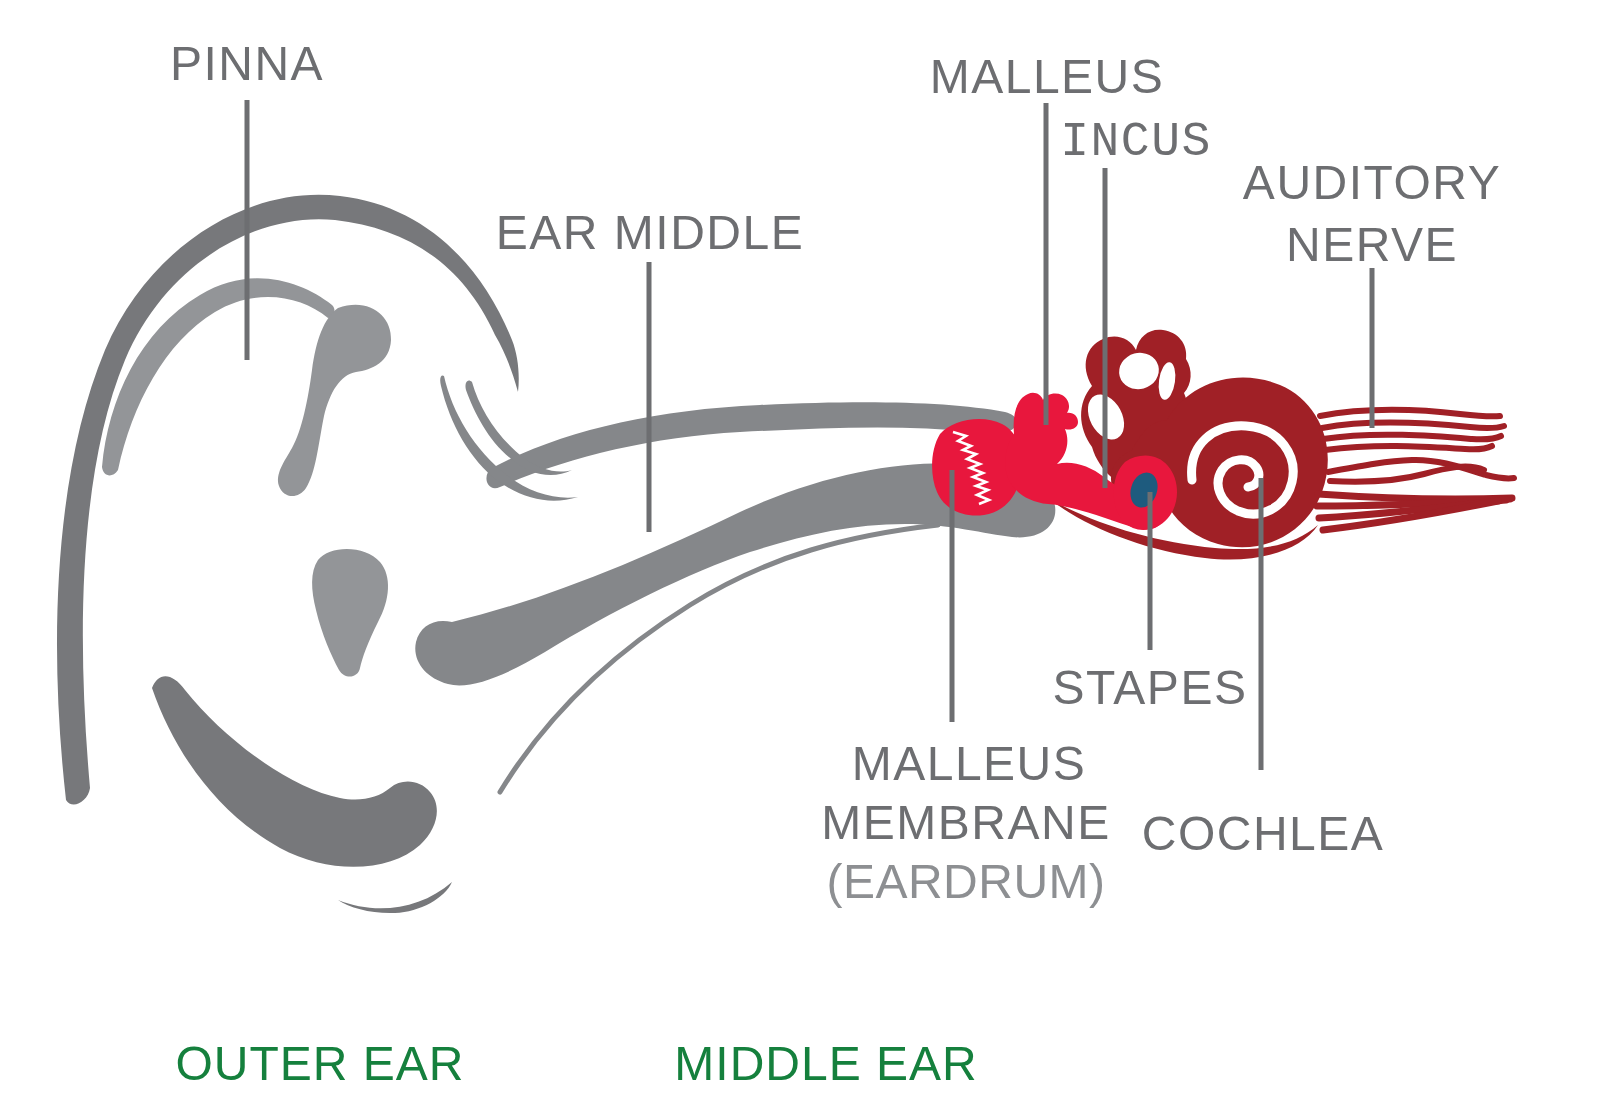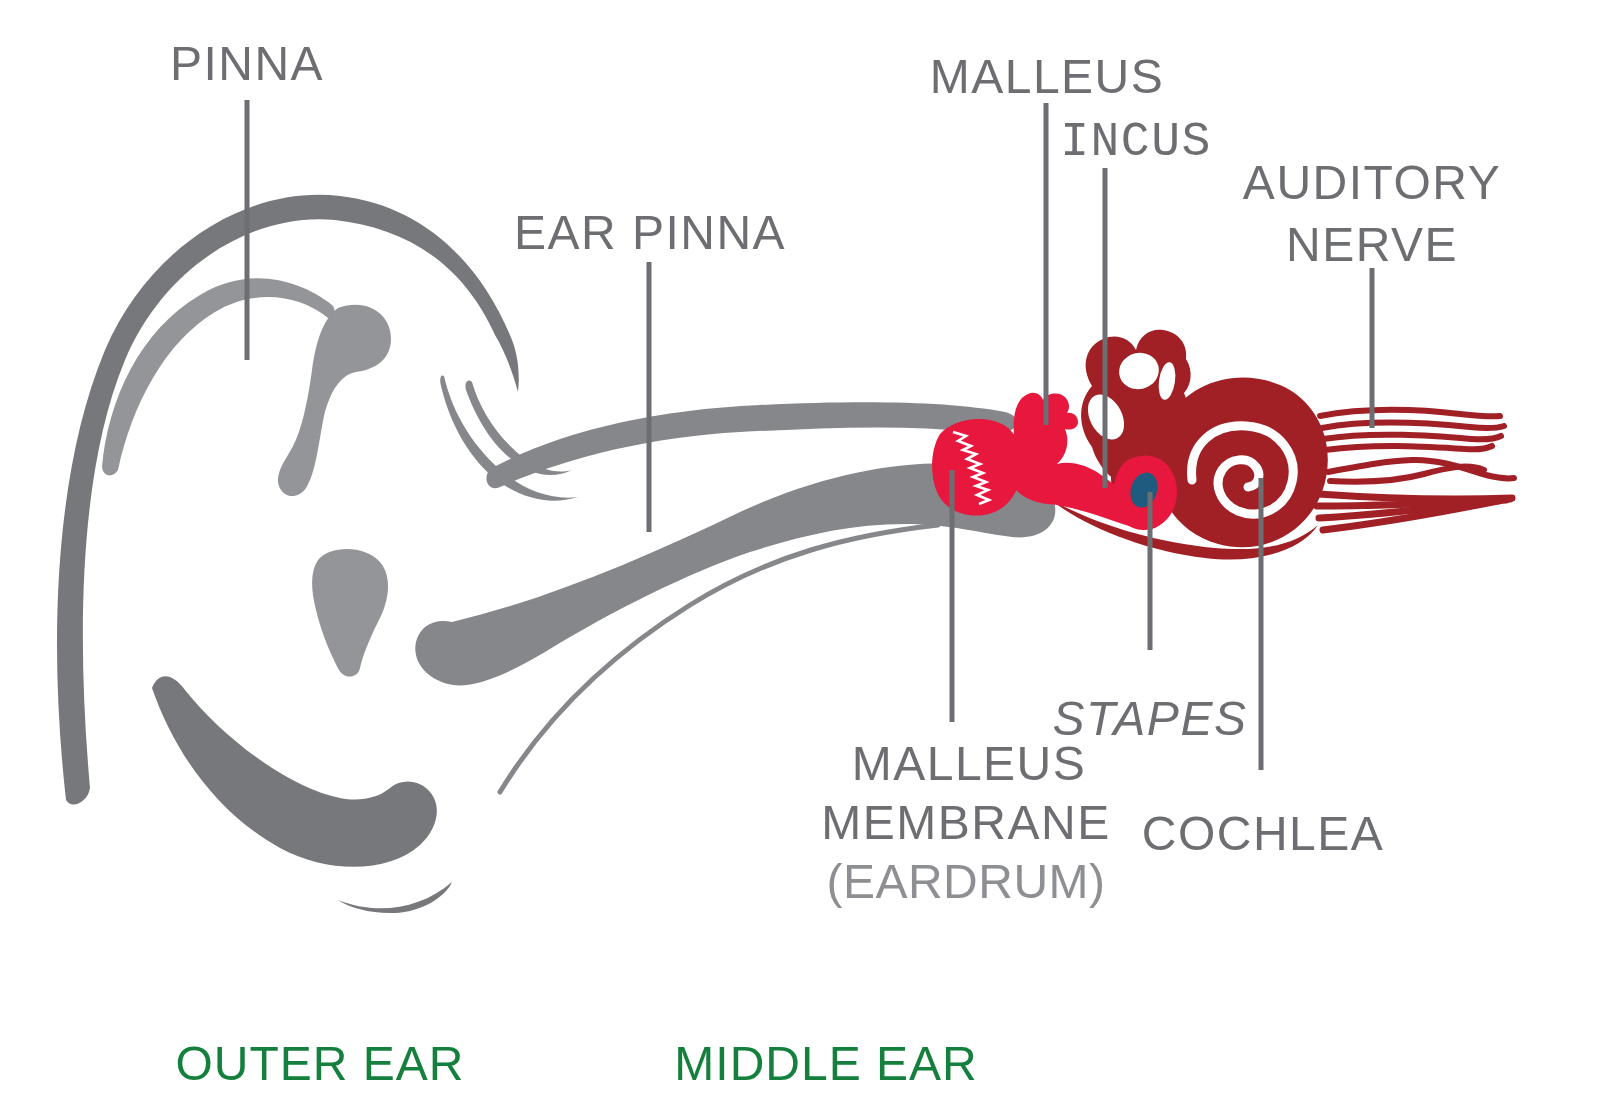--- a/index.html
+++ b/index.html
@@ -164,27 +164,27 @@
       <line class="leader" x1="1046" y1="103" x2="1046" y2="425"></line>
       <line class="leader" x1="1105" y1="168" x2="1105" y2="488"></line>
       <line class="leader" x1="1372" y1="268" x2="1372" y2="428"></line>
       <line class="leader" x1="952" y1="470" x2="952" y2="722"></line>
       <line class="leader" x1="1150" y1="492" x2="1150" y2="650"></line>
       <line class="leader" x1="1261" y1="478" x2="1261" y2="770"></line>
     </g>
   </svg>
 
   <div class="lbl" style="left:247px;top:40px;">PINNA</div>
-  <div class="lbl" style="left:650px;top:209px;">EAR PINNA</div>
+  <div class="lbl" style="left:650px;top:209px;">EAR MIDDLE</div>
   <div class="lbl" style="left:1047px;top:53px;">MALLEUS</div>
   <div class="lbl" style="left:1136px;top:118px;font-family:Liberation Mono, monospace;">INCUS</div>
   <div class="lbl" style="left:1372px;top:159px;">AUDITORY</div>
   <div class="lbl" style="left:1372px;top:221px;">NERVE</div>
   <div class="lbl" style="left:969px;top:740px;">MALLEUS</div>
   <div class="lbl" style="left:966px;top:799px;">MEMBRANE</div>
   <div class="lbl sub" style="left:966px;top:858px;">(EARDRUM)</div>
-  <div class="lbl" style="left:1150px;top:695px;font-style:italic;">STAPES</div>
+  <div class="lbl" style="left:1150px;top:664px;">STAPES</div>
   <div class="lbl" style="left:1263px;top:778px;margin-top:32px;">COCHLEA</div>
 
   <div class="lbl region" style="left:304px;top:1040px;">OUTER EAR</div>
   <div class="lbl region" style="left:810px;top:1040px;">MIDDLE EAR</div>
 
 </div>
 
 </body></html>

